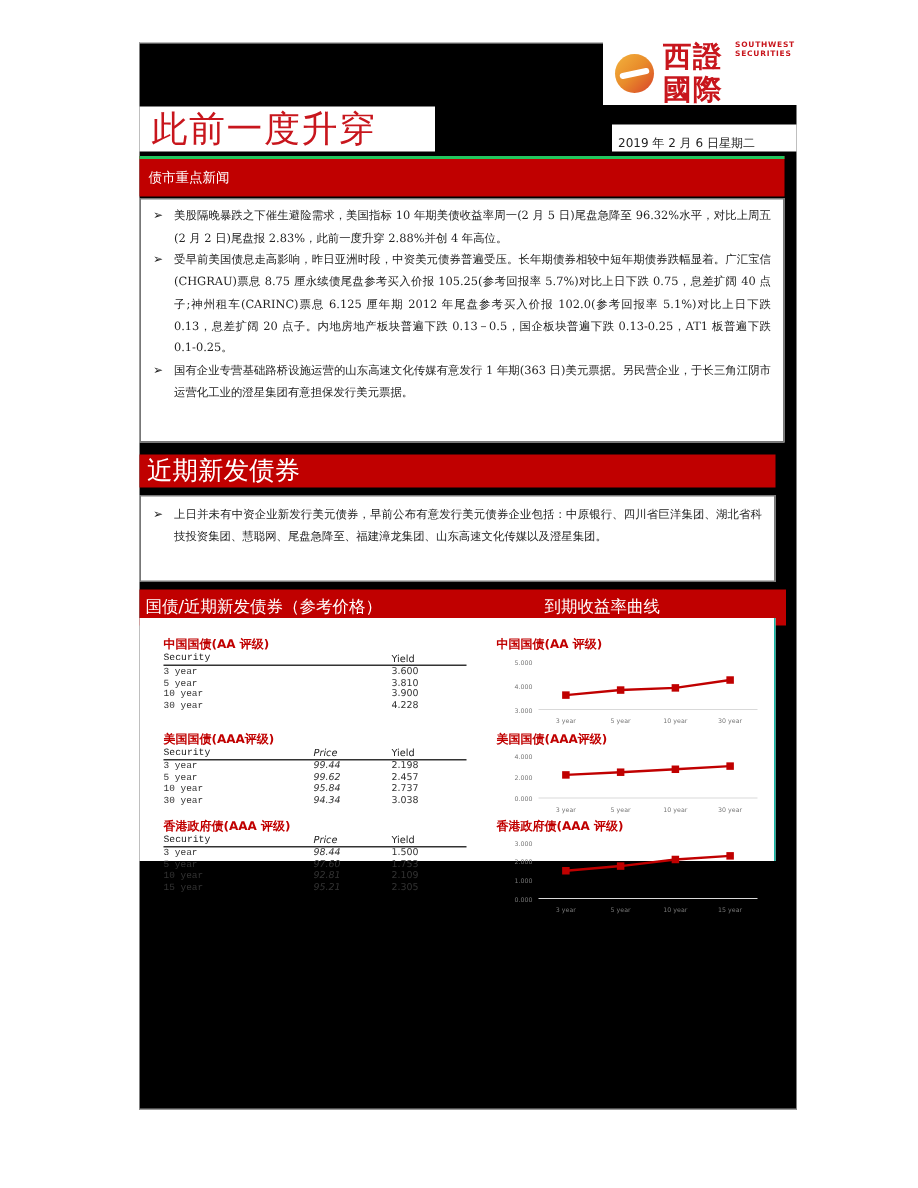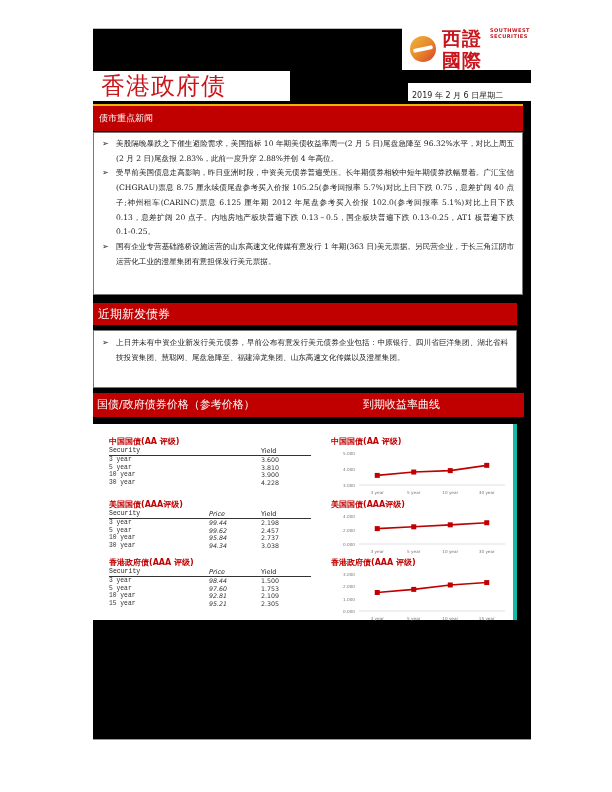--- a/index.html
+++ b/index.html
@@ -39,24 +39,24 @@
       position: absolute; left: 408px; top: 83px; width: 123px; height: 18px;
       background: #ffffff; padding-left: 4px;
     }
     .date-text { font-family: "DejaVu Sans", sans-serif; font-size: 8px; color: #222; line-height: 18px; }
 
     
     .bar {
       position: absolute; background: #c00000; color: #ffffff;
       font-family: "DejaVu Sans", sans-serif;
     }
-    .bar1 { left: 93px; top: 104px; width: 430px; height: 27px; border-top: 2px solid #eab308; font-family: Liberation Serif, serif; }
+    .bar1 { left: 93px; top: 104px; width: 430px; height: 27px; border-top: 2px solid #22c55e; font-family: Liberation Serif, serif; }
     .bar1 .bar-label { font-size: 9px; line-height: 25px; padding-left: 6px; }
     .bar2 { left: 93px; top: 303px; width: 424px; height: 22px; }
-    .bar2 .bar-label { font-size: 12px; line-height: 22px; padding-left: 5px; }
+    .bar2 .bar-label { font-size: 17px; line-height: 22px; padding-left: 5px; }
     .bar3 { left: 93px; top: 393px; width: 431px; height: 24px; }
     .bar3 .bar-label { position: absolute; font-size: 11px; line-height: 24px; }
 
     
     .news-box {
       position: absolute; left: 93px; top: 132px; width: 430px; height: 163px;
       background: #ffffff; border: 1px solid #777; padding: 4px 8px 0 8px;
     }
     .new-box {
       position: absolute; left: 93px; top: 330px; width: 424px; height: 58px;
@@ -64,22 +64,22 @@
     }
     .bullet {
       display: flex; font-size: 7.6px; line-height: 14.7px; color: #222;
     }
     .bullet .arrow { flex: none; width: 14px; font-family: "DejaVu Sans", sans-serif; font-size: 8px; }
     .bullet .btext { flex: 1; text-align: justify; }
     .new-box .bullet { line-height: 15px; }
 
     
     .price-box {
-      position: absolute; left: 93px; top: 424px; width: 424px; height: 196px;
-      background: #ffffff; border-right: 4px solid #14b8a6;
+      position: absolute; left: 93px; top: 412px; width: 424px; height: 162px;
+      background: #ffffff; border-right: 1px solid #14b8a6;
     }
     .tbl { position: absolute; left: 16px; width: 202px; font-family: "DejaVu Sans", sans-serif; }
     .tbl-title { font-size: 8px; font-weight: bold; color: #c00000; line-height: 10px; }
     .tbl-head { display: flex; font-size: 6.5px; color: #222; line-height: 8px; border-bottom: 1px solid #333; }
     .tbl-row { display: flex; font-size: 6.3px; color: #333; line-height: 7.6px; }
     .c1 { width: 100px; font-family: Liberation Mono, monospace; }
     .c2 { width: 52px; font-style: italic; }
     .c3 { width: 50px; }
 
     .chart { position: absolute; left: 238px; width: 180px; font-family: "DejaVu Sans", sans-serif; }
@@ -93,21 +93,21 @@
 
 <div class="logo-box">
   <div class="logo-mark"></div>
   <div class="logo-text">
     <span class="logo-cn">西證國際</span>
     <span class="logo-en">SOUTHWEST SECURITIES</span>
   </div>
 </div>
 
 <div class="title-box">
-  <span class="title-text">香港政府债</span>
+  <span class="title-text">此前一度升穿</span>
 </div>
 <div class="date-box">
   <span class="date-text">2019 年 2 月 6 日星期二</span>
 </div>
 
 <div class="bar bar1">
   <span class="bar-label">债市重点新闻</span>
 </div>
 <div class="news-box">
   <div class="bullet">
@@ -128,21 +128,21 @@
   <span class="bar-label">近期新发债券</span>
 </div>
 <div class="new-box">
   <div class="bullet">
     <span class="arrow">➢</span>
     <span class="btext">上日并未有中资企业新发行美元债券，早前公布有意发行美元债券企业包括：中原银行、四川省巨洋集团、湖北省科技投资集团、慧聪网、尾盘急降至、福建漳龙集团、山东高速文化传媒以及澄星集团。</span>
   </div>
 </div>
 
 <div class="bar bar3">
-  <span class="bar-label" style="left:4px;">国债/政府债券价格（参考价格）</span>
+  <span class="bar-label" style="left:4px;">国债/近期新发债券（参考价格）</span>
   <span class="bar-label" style="left:223px;margin-left:47px;">到期收益率曲线</span>
 </div>
 
 <div class="price-box">
 
   <div class="tbl" style="top:13px;">
     <div class="tbl-title">中国国债(AA 评级)</div>
     <div class="tbl-head">
       <span class="c1">Security</span>
       <span class="c2"></span>

